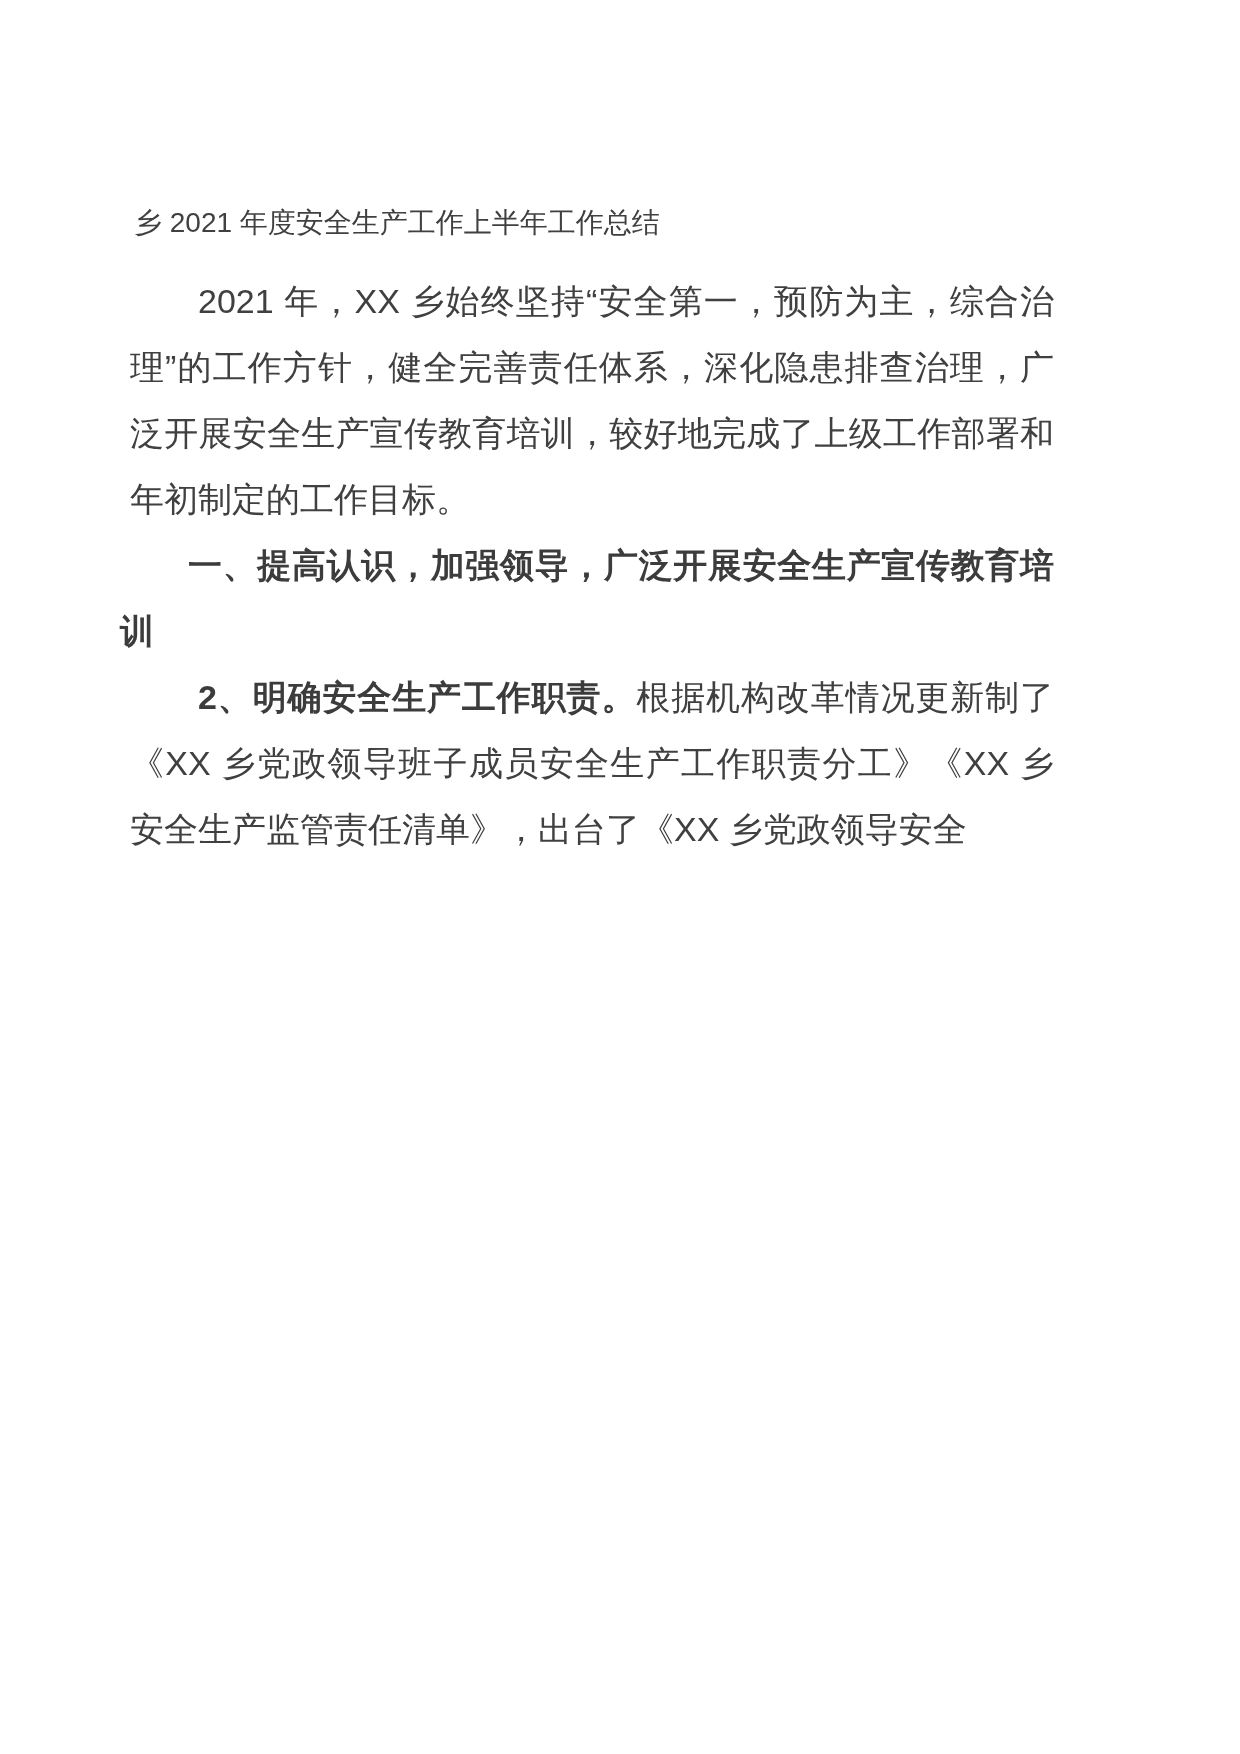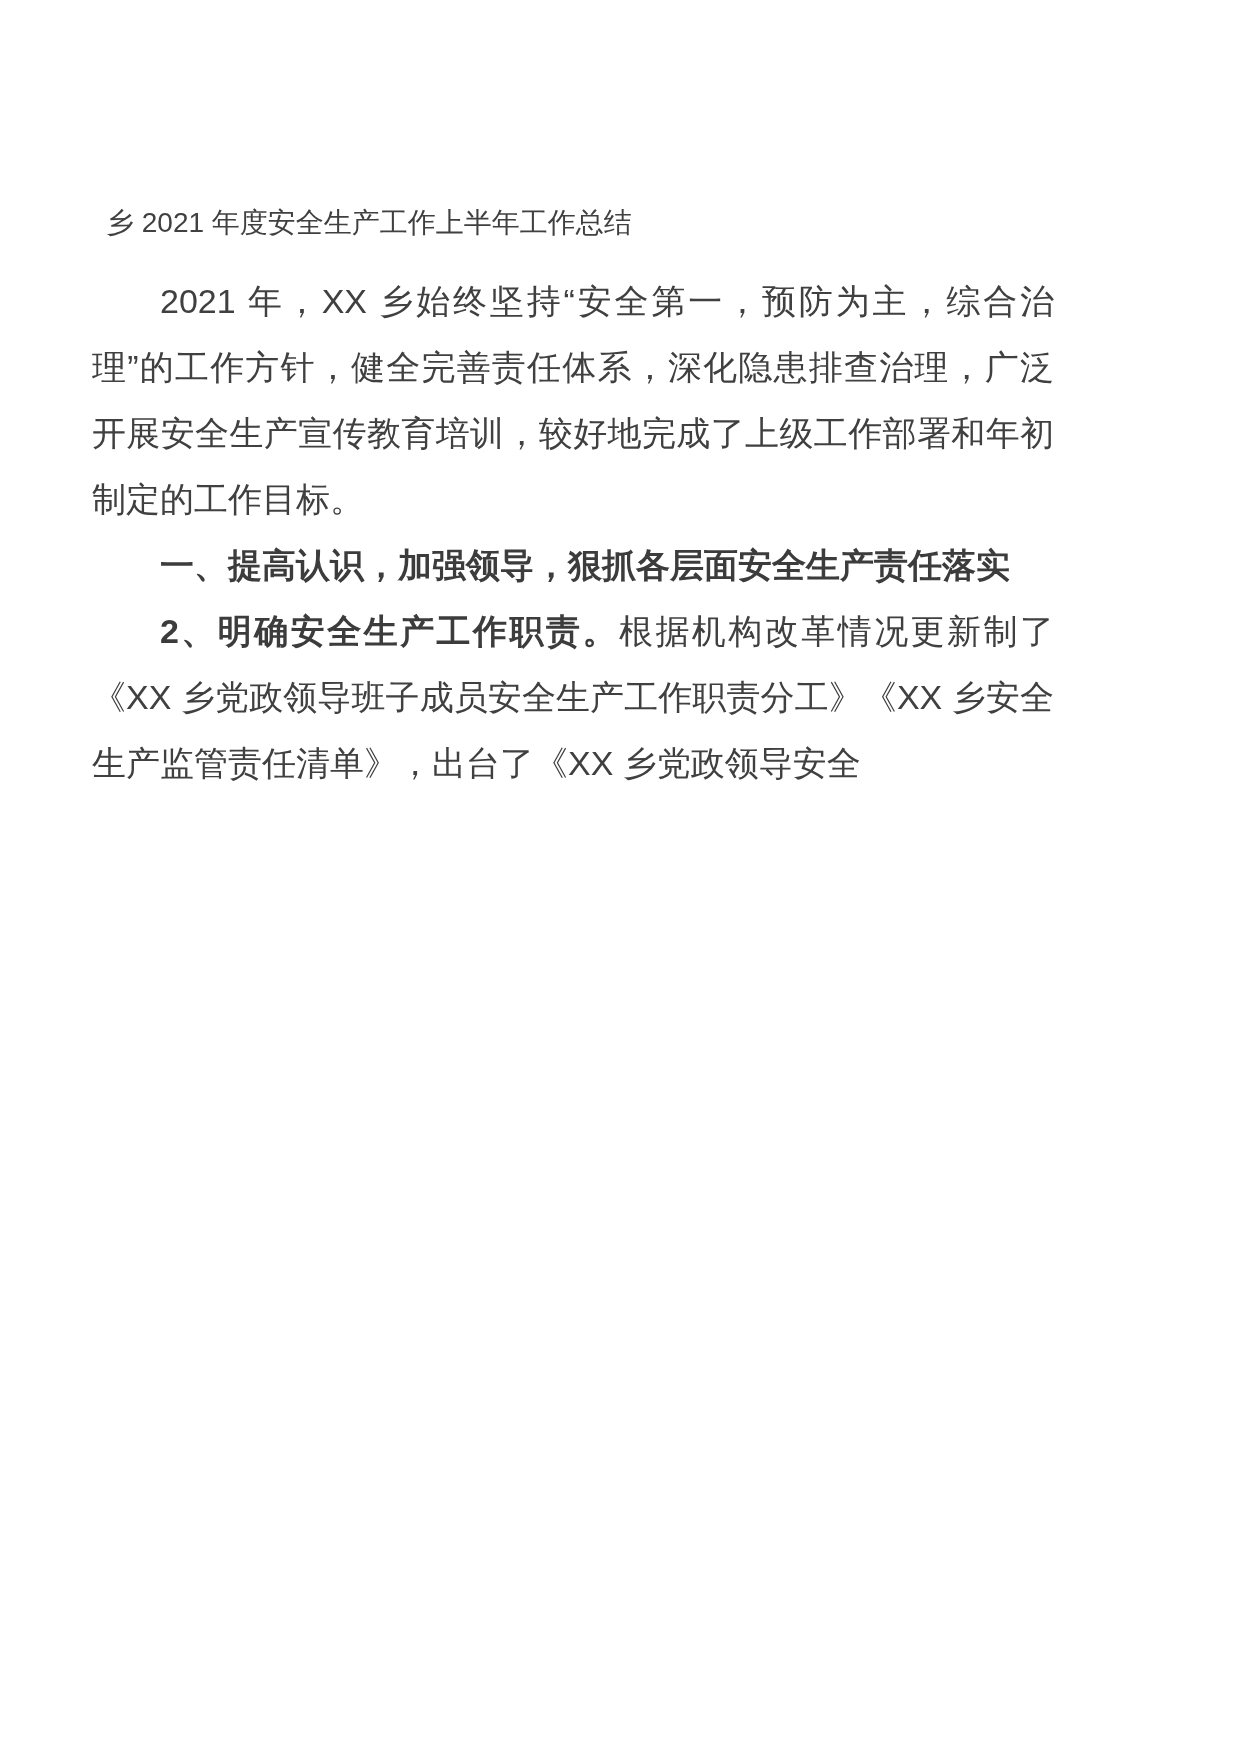--- a/index.html
+++ b/index.html
@@ -10,59 +10,60 @@
   body {
     width: 1240px;
     height: 1754px;
     overflow: hidden;
   }
   .page {
     box-sizing: border-box;
     width: 1240px;
     height: 1754px;
     background: #ffffff;
-    padding: 204px 186px 0 92px;
+    padding: 204px 186px 0 120px;
     font-family: "Liberation Sans", sans-serif;
     color: #404040;
   }
   .doc-title {
     font-size: 28px;
     line-height: 38px;
     font-weight: 400;
     margin: 0 0 26px 14px;
     text-align: left;
   }
   .para, .heading {
     font-size: 34px;
     line-height: 66px;
     margin: 0;
     text-align: justify;
     text-justify: inter-ideograph;
     text-indent: 68px;
   }
   .para {
     font-weight: 400;
+    margin-left: 10px;
   }
   .heading {
     font-weight: 700;
     color: #3c3c3c;
   }
   .item-label {
     font-weight: 700;
     color: #3c3c3c;
   }
 </style>
 </head>
 <body>
 
 <div class="page">
 
   <div class="doc-title">乡 2021 年度安全生产工作上半年工作总结</div>
 
   <p class="para">2021 年，XX 乡始终坚持“安全第一，预防为主，综合治理”的工作方针，健全完善责任体系，深化隐患排查治理，广泛开展安全生产宣传教育培训，较好地完成了上级工作部署和年初制定的工作目标。</p>
 
-  <h2 class="heading">一、提高认识，加强领导，狠抓各层面安全生产责任落实</h2>
+  <h2 class="heading">一、提高认识，加强领导，广泛开展安全生产宣传教育培训</h2>
 
 
 
   <p class="para"><strong class="item-label">2、明确安全生产工作职责。</strong><span>根据机构改革情况更新制了《XX 乡党政领导班子成员安全生产工作职责分工》《XX 乡安全生产监管责任清单》，出台了《XX 乡党政领导安全</span></p>
 
 </div>
 
 </body></html>

